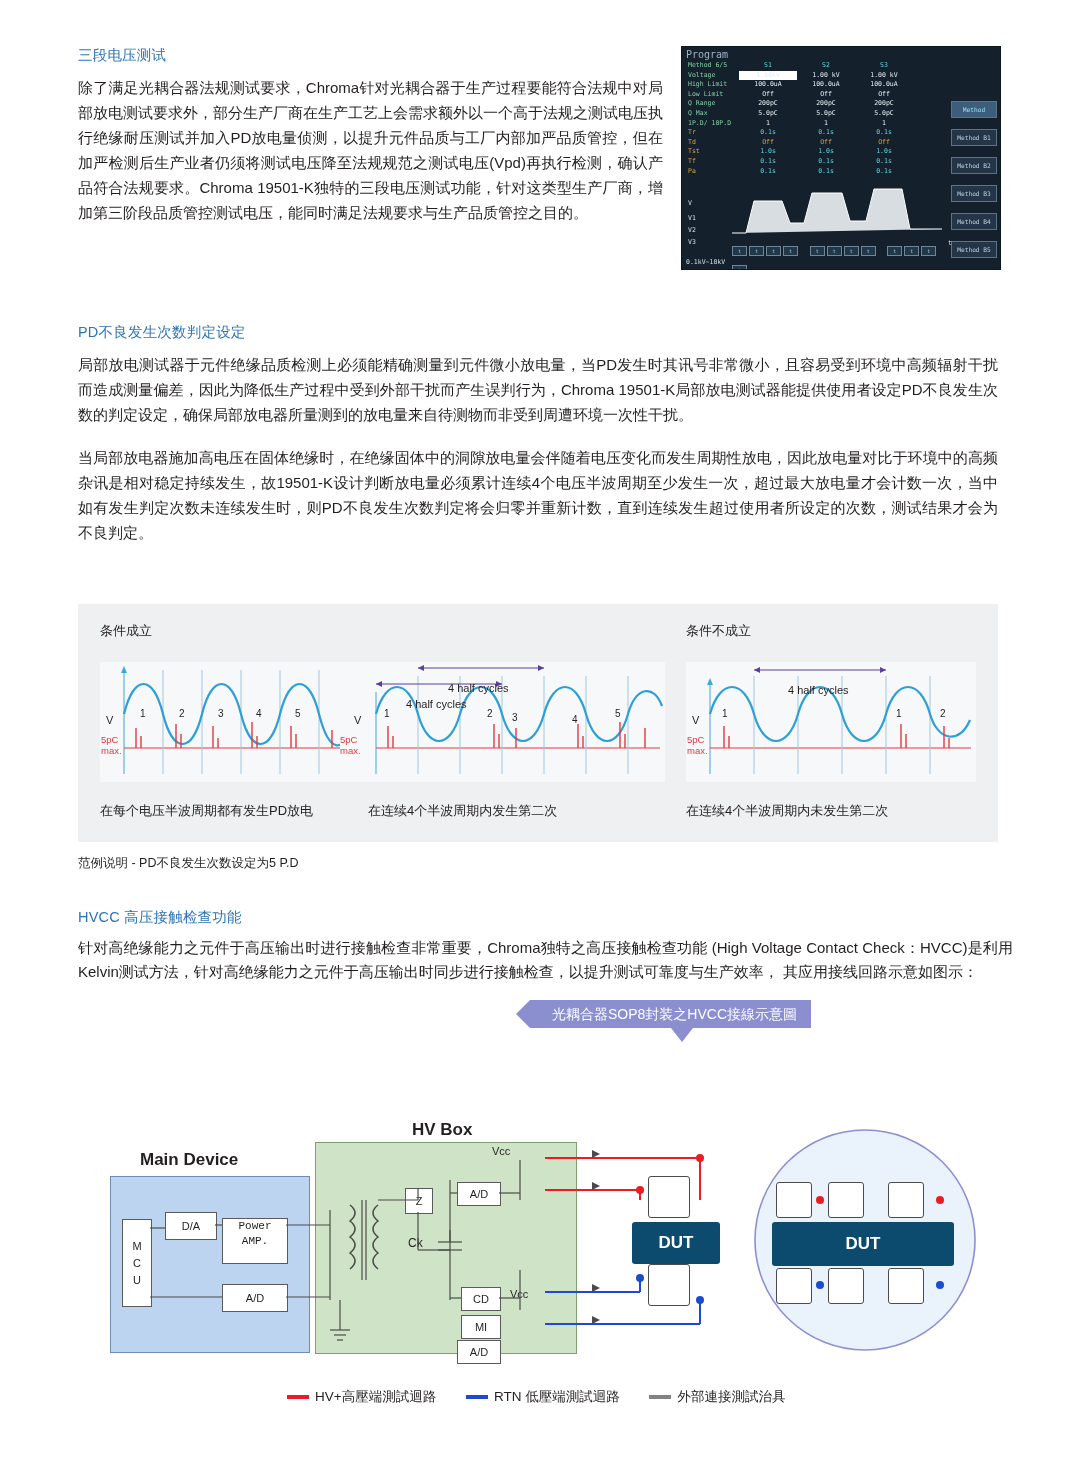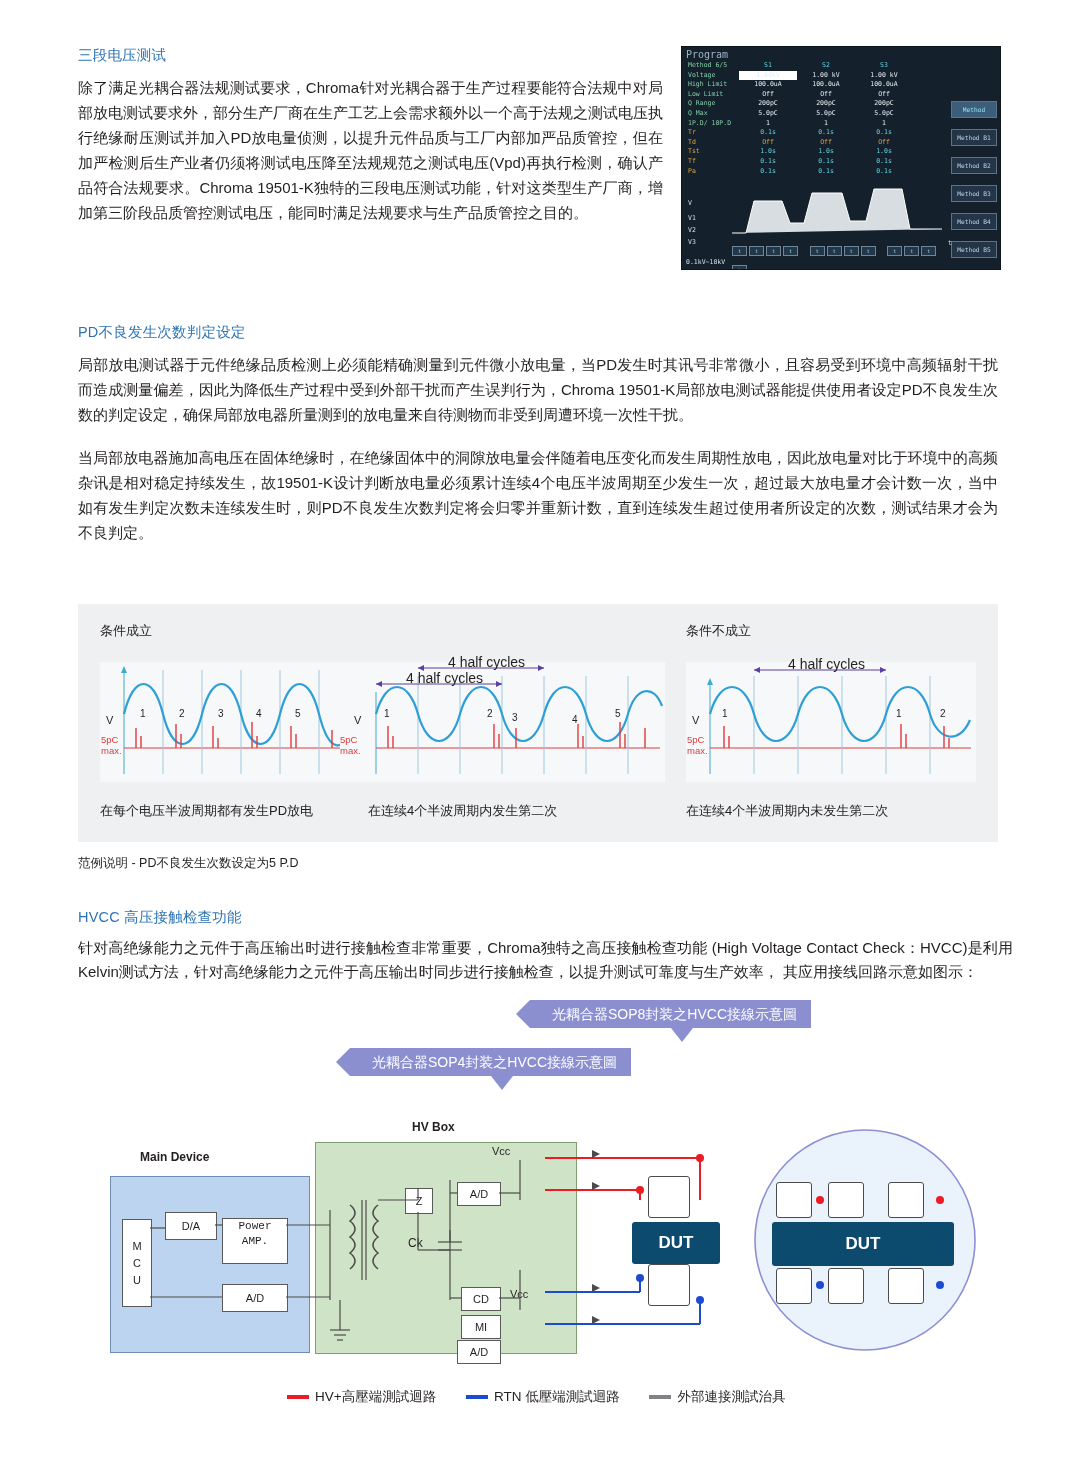--- a/index.html
+++ b/index.html
@@ -62,21 +62,21 @@
     position:absolute;left:78px;top:604px;width:920px;height:238px;background:#eef0f2;
   }
   .panel-cap{position:absolute;font-size:13px;color:#231f20;}
   .wavebox{position:absolute;top:58px;height:120px;background:#f7f8f9;}
   .wb1{left:22px;width:255px;}
   .wb2{left:262px;width:325px;}
   .wb3{left:608px;width:290px;}
   .vlabel{position:absolute;font-size:11px;color:#231f20;}
   .pclabel{position:absolute;font-size:9.5px;color:#e03a3e;line-height:11px;}
   .numlab{position:absolute;font-size:10px;color:#231f20;}
-  .cyc-lab{position:absolute;font-size:14px;color:#231f20;}
+  .cyc-lab{position:absolute;font-size:11px;color:#231f20;margin-top:28px;}
   .undercap{position:absolute;top:198px;font-size:13px;color:#231f20;}
   #example-note{position:absolute;left:78px;top:855px;font-size:12.5px;color:#231f20;}
 
   
   #sec3{position:absolute;left:78px;top:908px;width:935px;}
   #sec3 .sec-title{margin-bottom:9px;}
   #sec3 .body-text{line-height:24px;}
 
   
   #diagram{position:absolute;left:0px;top:1000px;width:1076px;height:420px;}
@@ -85,21 +85,21 @@
     background:#8b8fd0;padding:0 14px 0 22px;white-space:nowrap;
   }
   .banner:before{
     content:"";position:absolute;left:-14px;top:0;border-top:14px solid transparent;
     border-bottom:14px solid transparent;border-right:14px solid #8b8fd0;
   }
   .banner .tail{
     position:absolute;left:50%;bottom:-14px;width:0;height:0;
     border-left:11px solid transparent;border-right:11px solid transparent;border-top:14px solid #8b8fd0;
   }
-  .dlabel{position:absolute;font-size:12px;font-weight:bold;color:#231f20;}
+  .dlabel{position:absolute;font-size:17px;font-weight:bold;color:#231f20;}
   .box-blue{background:#bcd4ef;border:1px solid #6d8db5;}
   .box-green{background:#cfe4c6;border:1px solid #7ea06e;}
   .box-white{background:#ffffff;border:1px solid #5a5a5a;font-size:11px;text-align:center;color:#231f20;}
   .dut{
     position:absolute;background:#0c4a6e;color:#ffffff;font-size:17px;font-weight:bold;
     display:flex;align-items:center;justify-content:center;border-radius:3px;
   }
   .legend{position:absolute;left:287px;top:388px;font-size:13.5px;color:#231f20;}
   .legend span.sw{display:inline-block;width:22px;height:4px;vertical-align:middle;margin-right:6px;}
   .legend .it{margin-right:26px;display:inline-block;}
@@ -358,24 +358,20 @@
 
   <div id="sec3">
     <div class="sec-title">HVCC 高压接触检查功能</div>
     <div class="body-text">针对高绝缘能力之元件于高压输出时进行接触检查非常重要，Chroma独特之高压接触检查功能 (High Voltage Contact Check：HVCC)是利用Kelvin测试方法，针对高绝缘能力之元件于高压输出时同步进行接触检查，以提升测试可靠度与生产效率，  其应用接线回路示意如图示：</div>
   </div>
 
   <div id="diagram">
 
     <div class="banner" style="left:530px;top:0px;">
       <span>光耦合器SOP8封装之HVCC接線示意圖</span>
-      <span class="tail"></span>
-    </div>
-    <div class="banner" style="left:350px;top:48px;">
-      <span>光耦合器SOP4封装之HVCC接線示意圖</span>
       <span class="tail"></span>
     </div>
 
     <div class="dlabel" style="left:140px;top:150px;">Main Device</div>
     <div class="dlabel" style="left:412px;top:120px;">HV Box</div>
 
     <div class="box-blue" style="position:absolute;left:110px;top:176px;width:198px;height:175px;"></div>
     <div class="box-white" style="position:absolute;left:122px;top:219px;width:28px;height:86px;display:flex;align-items:center;justify-content:center;">
       <span style="line-height:17px;">M<br>C<br>U</span>
     </div>

